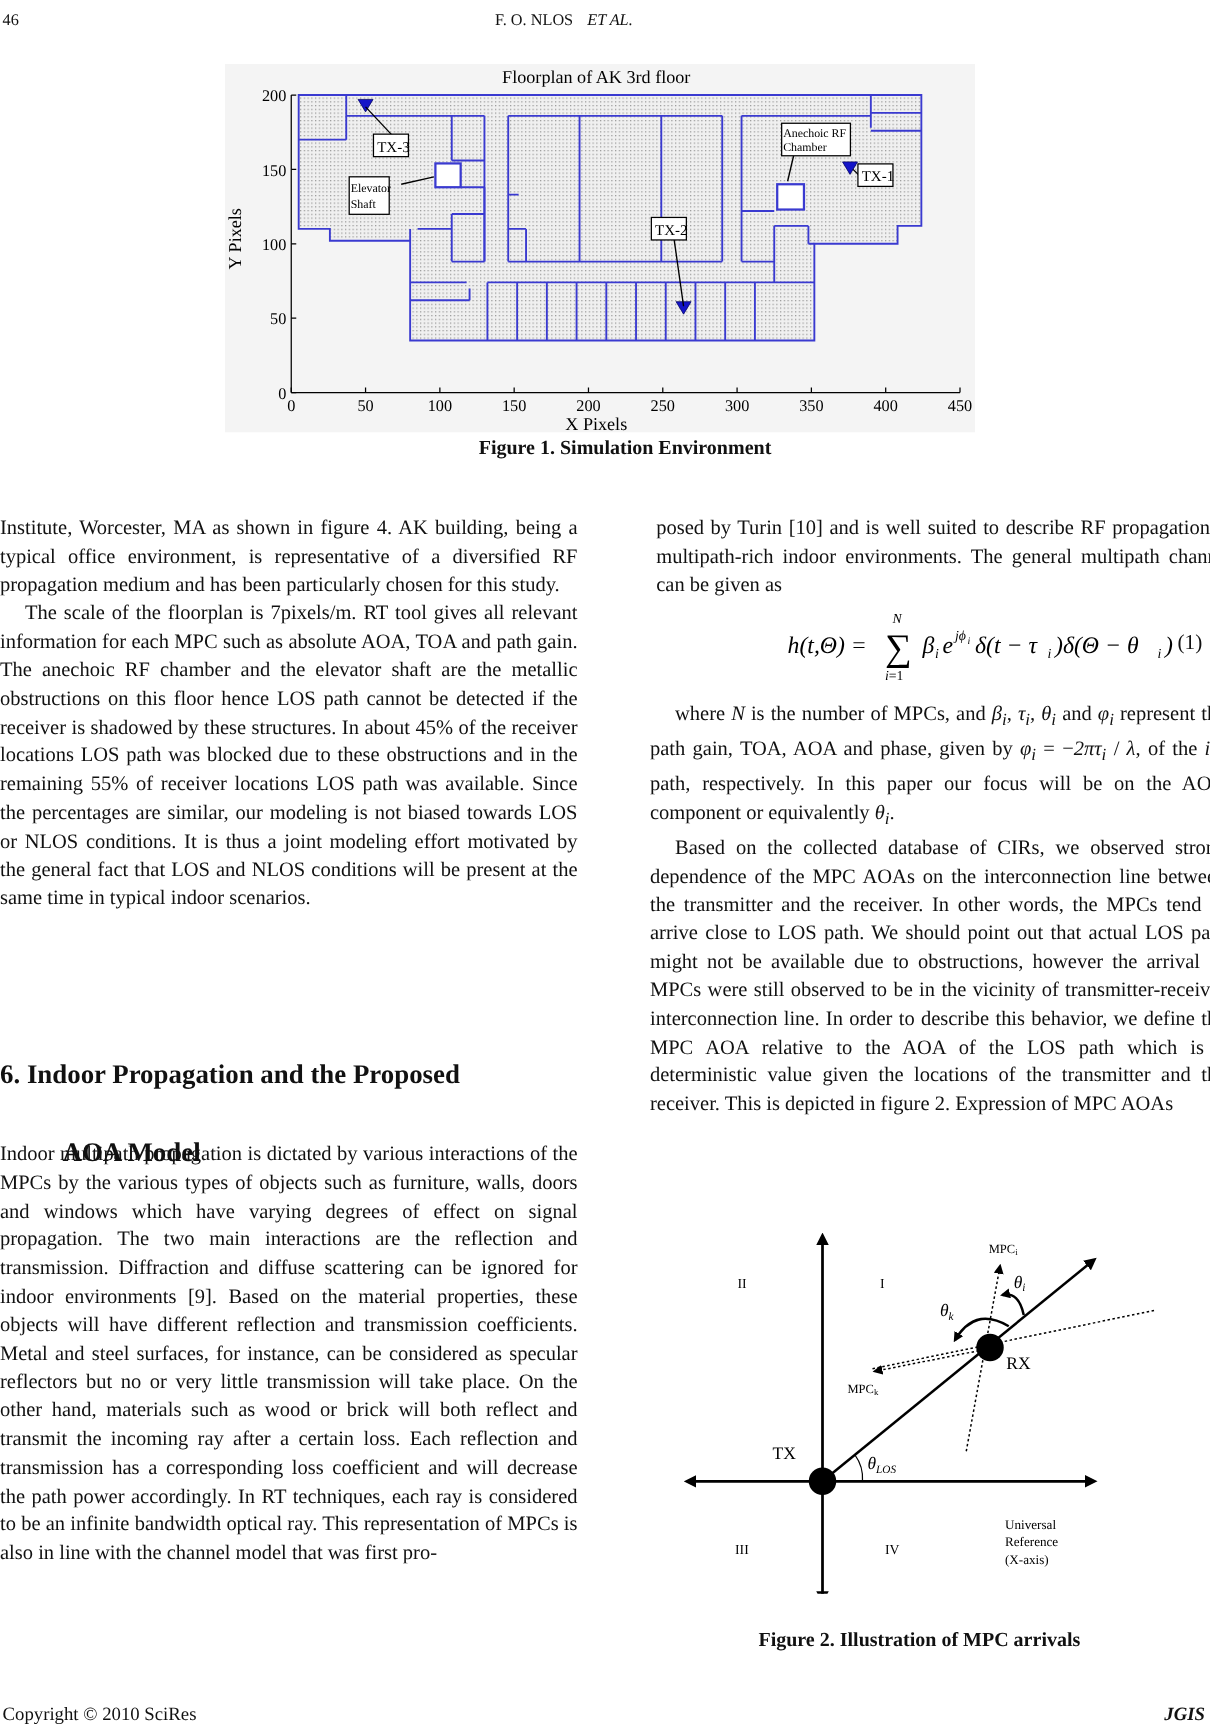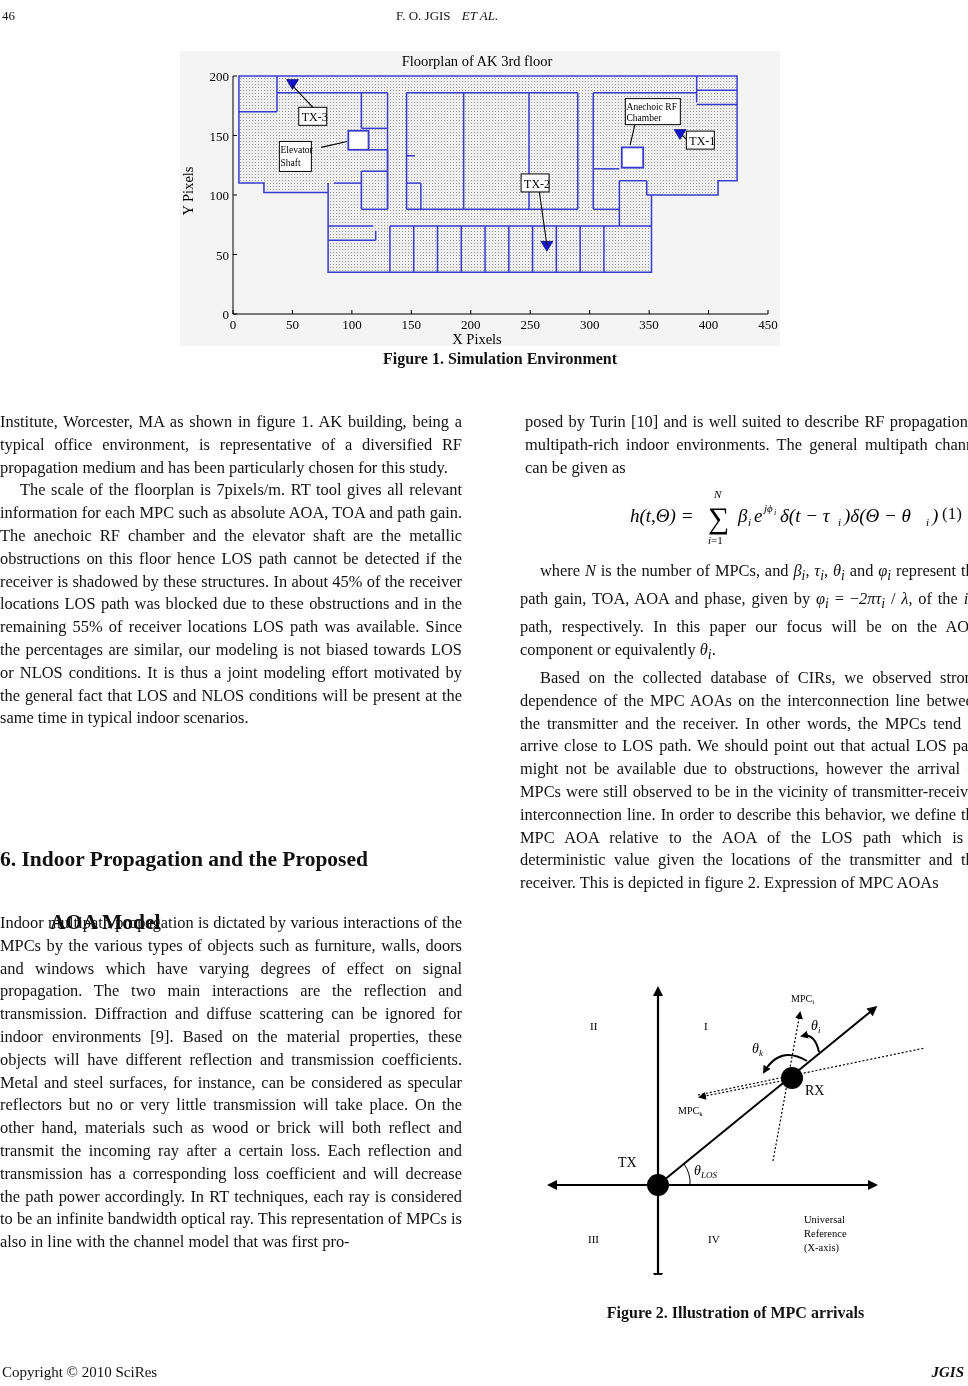--- a/index.html
+++ b/index.html
@@ -16,21 +16,21 @@
   svg text { font-family: "Liberation Serif", "DejaVu Serif", serif; }
   .it { font-style: italic; }
   .eq { font-size: 19px; font-style: italic; }
   .foot { font-size: 15px; }
 </style>
 </head>
 <body>
 
 <div class="abs hdr" style="left:2px;">46</div>
 <div class="abs hdr" style="left:396px;">
-  <span>F. O. JGIS</span>
+  <span>F. O. NLOS</span>
   <span class="it" style="margin-left:8px;">ET   AL.</span>
 </div>
 
 <div class="abs" style="left:180px; top:51px; width:600px; height:295px;text-align:right;">
   <svg id="fig1" width="600" height="295">
     <defs>
       <pattern id="dots" width="3" height="3" patternUnits="userSpaceOnUse">
         <rect width="3" height="3" fill="#f0f0f0"></rect>
         <rect width="1" height="1" fill="#9a9a9a"></rect>
       </pattern>
@@ -143,21 +143,21 @@
         <line x1="53" y1="25" x2="57" y2="25" stroke="#000"></line>
         <text x="49" y="30" text-anchor="end" font-size="13">200</text>
       </g>
     <text x="297" y="293" text-anchor="middle" font-size="14.5">X  Pixels</text>
     <text x="13" y="140" text-anchor="middle" font-size="14.5" transform="rotate(-90 13 140)">Y  Pixels</text>
   </svg>
 </div>
 <div class="abs caption" style="left:16px; width:968px; top:350px;">Figure 1. Simulation Environment</div>
 
 <div class="abs para" style="left:0; top:411px; width:462px;">
-  <p>Institute, Worcester, MA as shown in figure 1. AK building, being a typical office environment, is representative of a diversified RF propagation medium and has been particularly chosen for this study.</p>
+  <p>Institute, Worcester, MA as shown in figure 4. AK building, being a typical office environment, is representative of a diversified RF propagation medium and has been particularly chosen for this study.</p>
   <p class="indent">The scale of the floorplan is 7pixels/m. RT tool gives all relevant information for each MPC such as absolute AOA, TOA and path gain. The anechoic RF chamber and the elevator shaft are the metallic obstructions on this floor hence LOS path cannot be detected if the receiver is shadowed by these structures. In about 45% of the receiver locations LOS path was blocked due to these obstructions and in the remaining 55% of receiver locations LOS path was available. Since the percentages are similar, our modeling is not biased towards LOS or NLOS conditions. It is thus a joint modeling effort motivated by the general fact that LOS and NLOS conditions will be present at the same time in typical indoor scenarios.</p>
 </div>
 <div class="abs section" style="left:0; top:846px; width:470px;">
   <span>6. Indoor Propagation and the Proposed</span>
   <span class="l2">AOA Model</span>
 </div>
 <div class="abs para" style="left:0; top:912px; width:462px;">
   <p>Indoor multipath propagation is dictated by various interactions of the MPCs by the various types of objects such as furniture, walls, doors and windows which have varying degrees of effect on signal propagation. The two main interactions are the reflection and transmission. Diffraction and diffuse scattering can be ignored for indoor environments [9]. Based on the material properties, these objects will have different reflection and transmission coefficients. Metal and steel surfaces, for instance, can be considered as specular reflectors but no or very little transmission will take place. On the other hand, materials such as wood or brick will both reflect and transmit the incoming ray after a certain loss. Each reflection and transmission has a corresponding loss coefficient and will decrease the path power accordingly. In RT techniques, each ray is considered to be an infinite bandwidth optical ray. This representation of MPCs is also in line with the channel model that was first pro-</p>
 </div>
 

